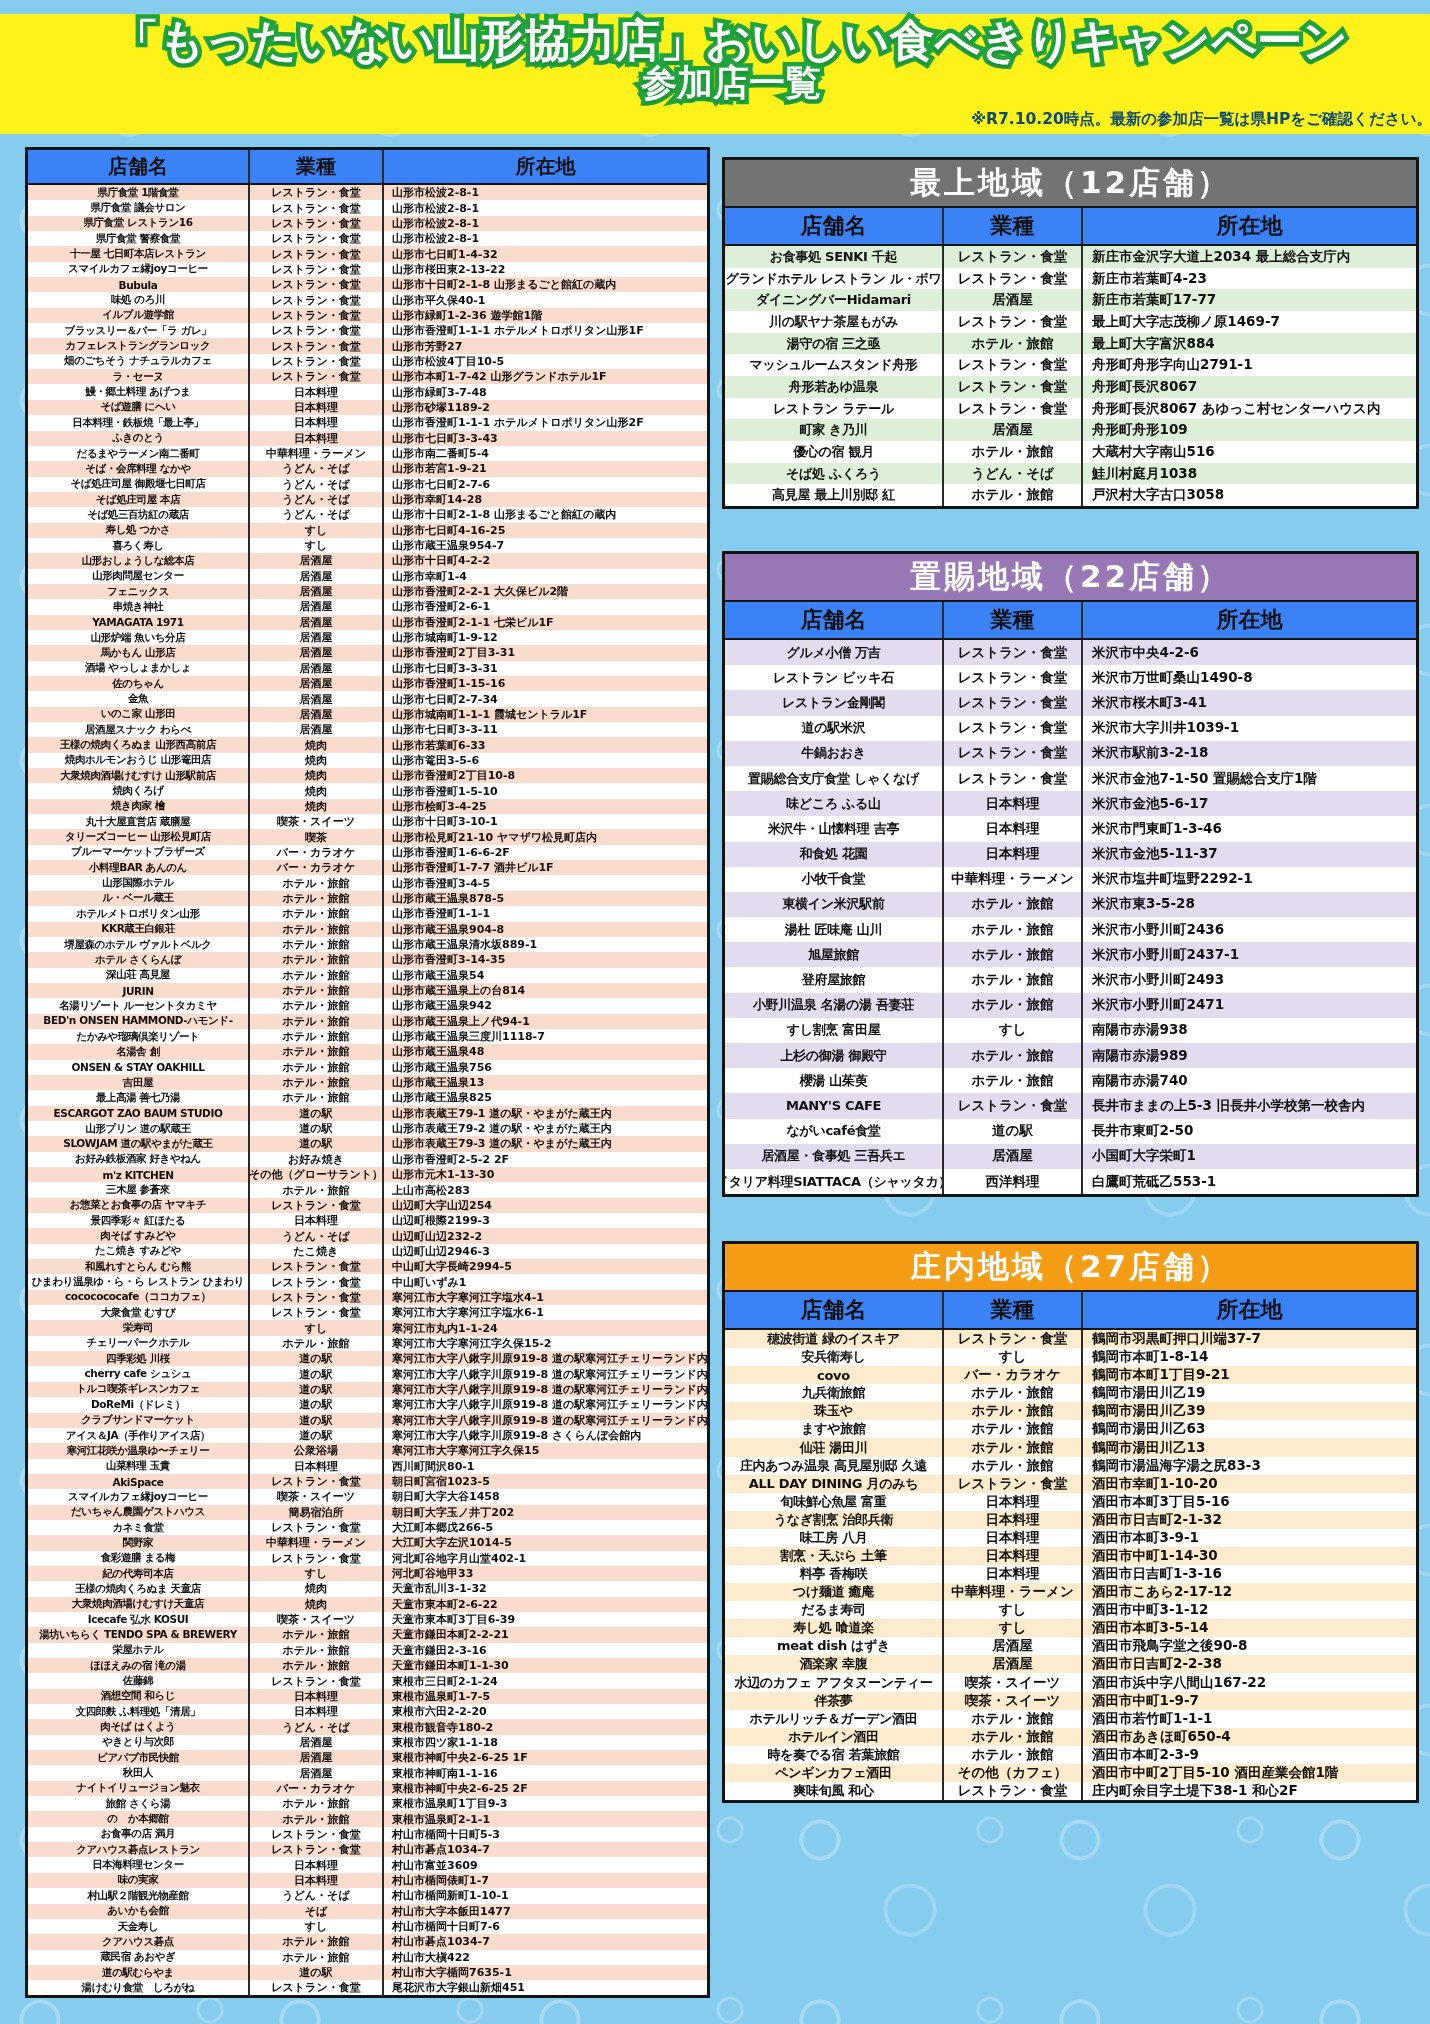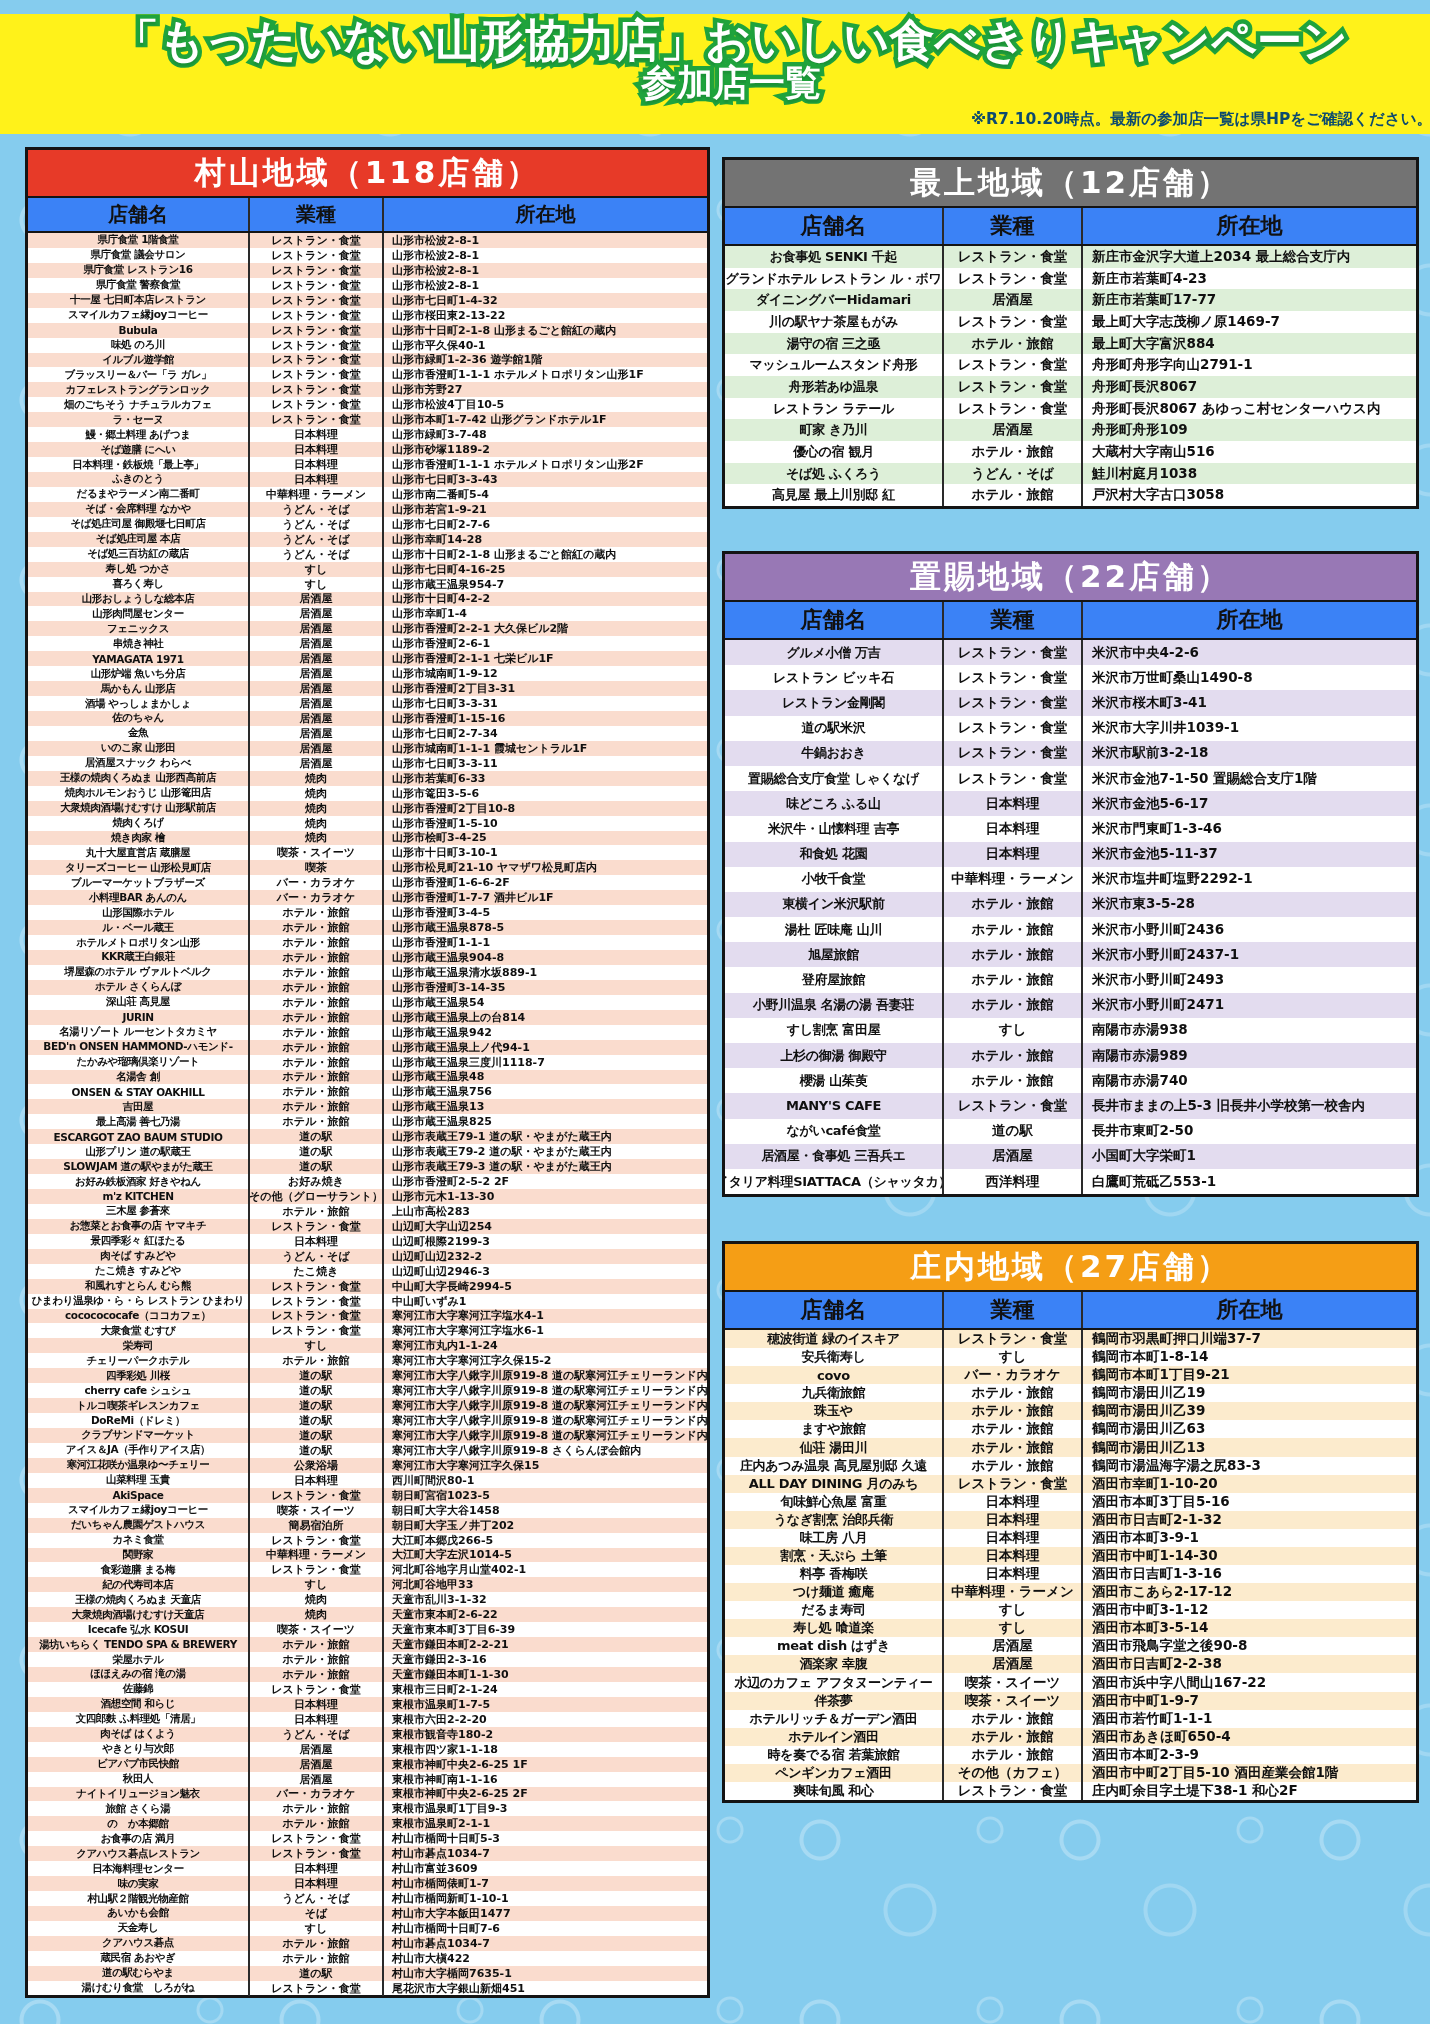--- a/index.html
+++ b/index.html
@@ -80,21 +80,20 @@
 </head>
 <body>
 
 <div class="title-band">
   <h1 class="t-line t1">「もったいない山形協力店」おいしい食べきりキャンペーン</h1>
   <h1 class="t-line t2">参加店一覧</h1>
   <div class="t-note">※R7.10.20時点。最新の参加店一覧は県HPをご確認ください。</div>
 </div>
 
 <section class="region murayama" style="--stripe: #fadcce;">
-  <div class="region-header" style="background: rgb(231, 58, 40);">村山地域（118店舗）</div>
   <div class="col-headers">
       <div class="col-head w1">店舗名</div>
       <div class="col-head w2 col-sep">業種</div>
       <div class="col-head w3 col-sep">所在地</div>
     </div>
   <div class="rows">
       <div class="row">
         <div class="cell c-name w1">県庁食堂 1階食堂</div>
         <div class="cell c-type w2 col-sep">レストラン・食堂</div>
         <div class="cell c-addr w3 col-sep">山形市松波2-8-1</div>

